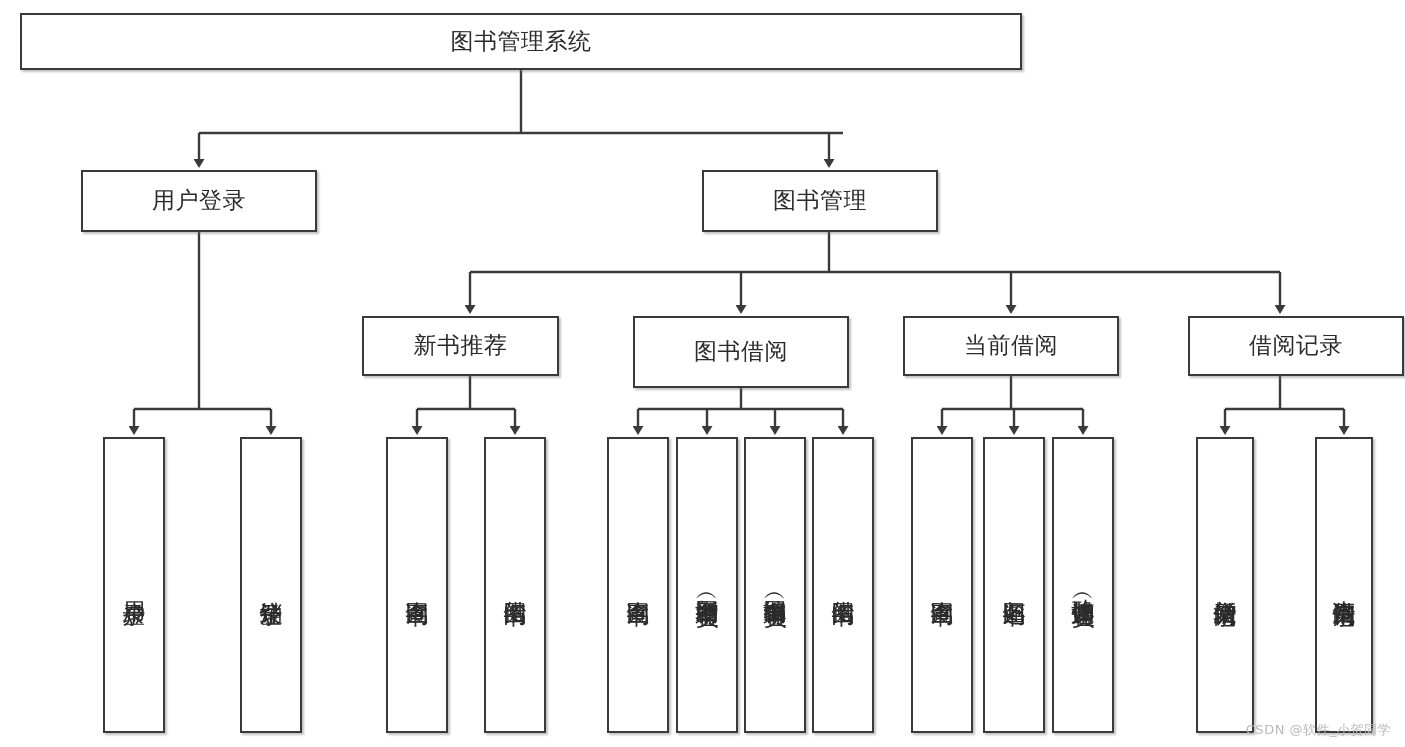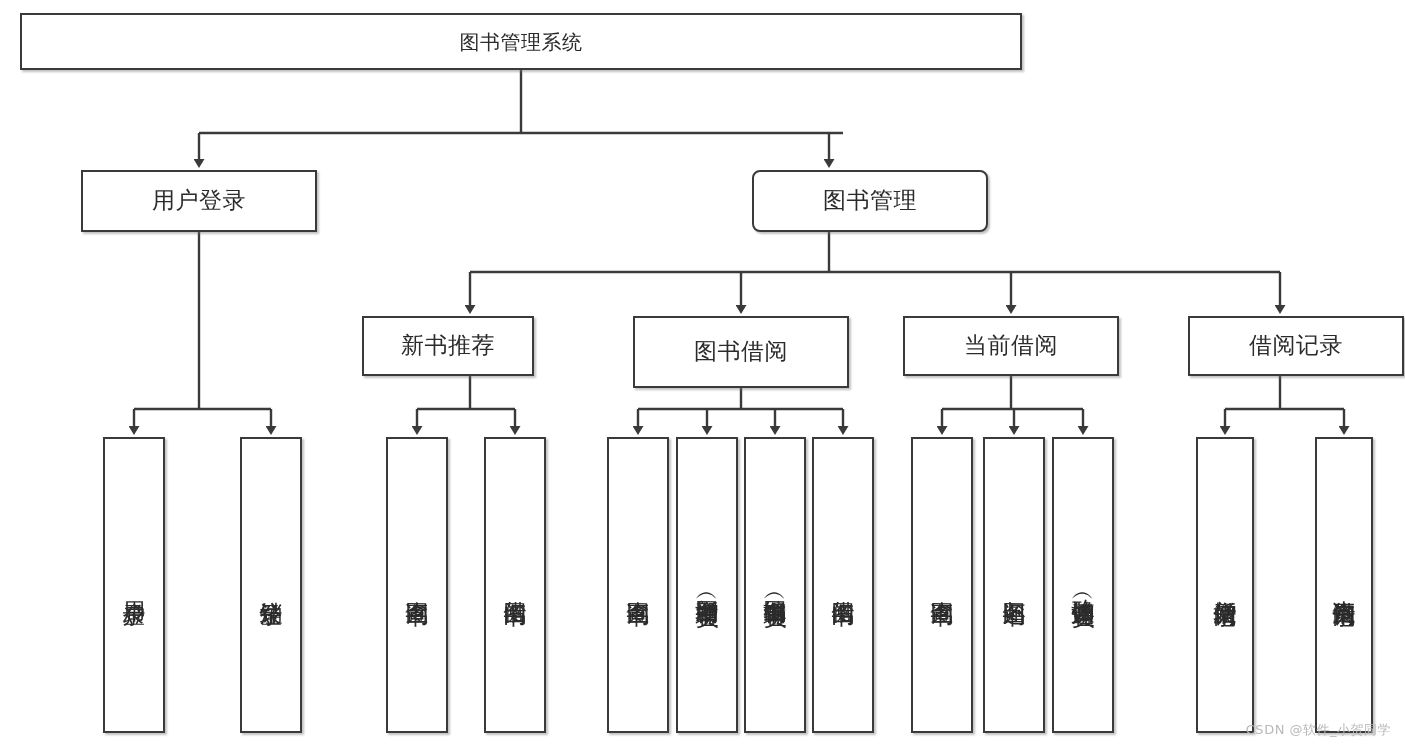--- a/index.html
+++ b/index.html
@@ -48,21 +48,21 @@
   }
   .node.vert .vlabel {
     writing-mode: vertical-rl;
     text-orientation: upright;
     font-size: 23px;
     line-height: 1.35;
     letter-spacing: 1px;
     text-align: center;
     white-space: nowrap;
   }
-  .node.root .hlabel { font-size: 20px; }
+  .node.root .hlabel { font-size: 23px; }
   .watermark {
     position: absolute;
     right: 14px;
     bottom: 8px;
     font-size: 13px;
     color: #b9b9b9;
     letter-spacing: 0.5px;
     white-space: nowrap;
     user-select: none;
   }
@@ -122,25 +122,25 @@
     </g>
   </svg>
 
   <div class="node horiz root" style="left:20px; top:13px; width:1002px; height:57px;">
     <span class="hlabel">图书管理系统</span>
   </div>
 
   <div class="node horiz" style="left:81px; top:170px; width:236px; height:62px;">
     <span class="hlabel">用户登录</span>
   </div>
-  <div class="node horiz" style="left:752px; top:170px; width:236px; height:62px;border-radius:8px;">
+  <div class="node horiz" style="left:702px; top:170px; width:236px; height:62px;">
     <span class="hlabel">图书管理</span>
   </div>
 
-  <div class="node horiz" style="left:362px; top:316px; width:172px; height:60px;">
+  <div class="node horiz" style="left:362px; top:316px; width:197px; height:60px;">
     <span class="hlabel">新书推荐</span>
   </div>
   <div class="node horiz" style="left:633px; top:316px; width:216px; height:72px;">
     <span class="hlabel">图书借阅</span>
   </div>
   <div class="node horiz" style="left:903px; top:316px; width:216px; height:60px;">
     <span class="hlabel">当前借阅</span>
   </div>
   <div class="node horiz" style="left:1188px; top:316px; width:216px; height:60px;">
     <span class="hlabel">借阅记录</span>

